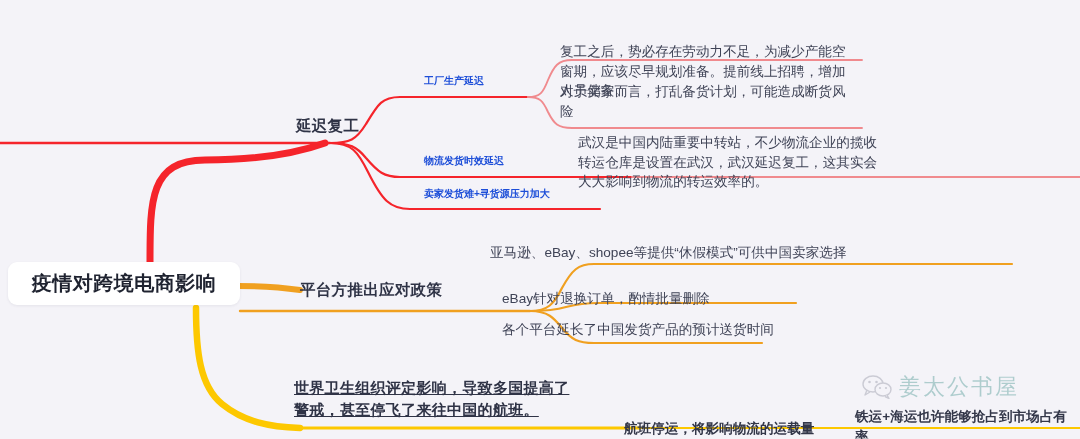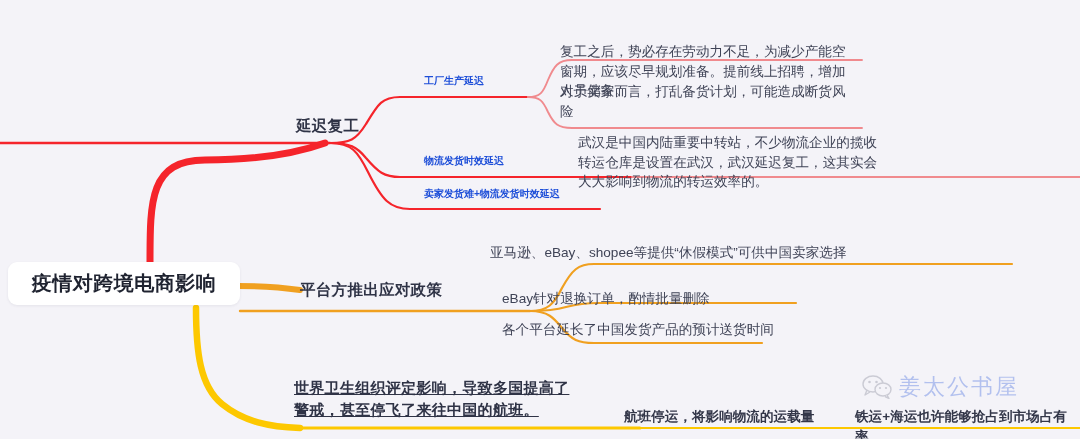--- a/index.html
+++ b/index.html
@@ -82,21 +82,21 @@
     left: 862px;
     top: 372px;
     display: flex;
     align-items: center;
     gap: 7px;
     opacity: 0.30;
     z-index: 6;
   }
   #watermark .wm-text {
     font-size: 22px;
-    color: #1d4ed8;
+    color: #0f766e;
     letter-spacing: 2px;
     font-weight: normal;
   }
   #watermark svg {
     display: block;
   }
 </style>
 </head>
 <body>
 
@@ -153,34 +153,34 @@
   <div class="node l2" style="left:424px; top:74px;">工厂生产延迟</div>
 
   <div class="node leaf" style="left:560px; top:14px; width:292px;margin-top:28px;">复工之后，势必存在劳动力不足，为减少产能空窗期，应该尽早规划准备。提前线上招聘，增加人员储备。</div>
 
   <div class="node leaf" style="left:560px; top:82px; width:292px;">对于卖家而言，打乱备货计划，可能造成断货风险</div>
 
   <div class="node l2" style="left:424px; top:154px;">物流发货时效延迟</div>
 
   <div class="node leaf" style="left:578px; top:133px; width:300px;">武汉是中国内陆重要中转站，不少物流企业的揽收转运仓库是设置在武汉，武汉延迟复工，这其实会大大影响到物流的转运效率的。</div>
 
-  <div class="node l2" style="left:424px; top:187px;">卖家发货难+物流发货时效延迟</div>
+  <div class="node l2" style="left:424px; top:187px;">卖家发货难+寻货源压力加大</div>
 
   <div class="node l1" style="left:300px; top:279px;">平台方推出应对政策</div>
 
   <div class="node leaf" style="left:490px; top:243px; width:370px;">亚马逊、eBay、shopee等提供“休假模式”可供中国卖家选择</div>
 
   <div class="node leaf" style="left:502px; top:289px;">eBay针对退换订单，酌情批量删除</div>
 
   <div class="node leaf" style="left:502px; top:320px;">各个平台延长了中国发货产品的预计送货时间</div>
 
   <div class="node l1" style="left:294px; top:377px; width:300px; font-size:15px;text-decoration:underline;">世界卫生组织评定影响，导致多国提高了
 警戒，甚至停飞了来往中国的航班。</div>
 
-  <div class="node leaf bold" style="left:624px; top:407px;">航班停运，将影响物流的运载量</div>
+  <div class="node leaf bold" style="left:624px; top:419px;">航班停运，将影响物流的运载量</div>
 
   <div class="node leaf bold" style="left:855px; top:407px;">铁运+海运也许能够抢占到市场占有率</div>
 
   <div id="watermark">
     <span>
       <svg width="30" height="24" viewBox="0 0 30 24" xmlns="http://www.w3.org/2000/svg">
         <ellipse cx="11" cy="9" rx="10" ry="8" fill="none" stroke="#6e7184" stroke-width="1.4"></ellipse>
         <path d="M 5 15 L 3 20 L 8 17" fill="none" stroke="#6e7184" stroke-width="1.4" stroke-linejoin="round"></path>
         <circle cx="7.5" cy="7" r="1.3" fill="#6e7184"></circle>
         <circle cx="14.5" cy="7" r="1.3" fill="#6e7184"></circle>

